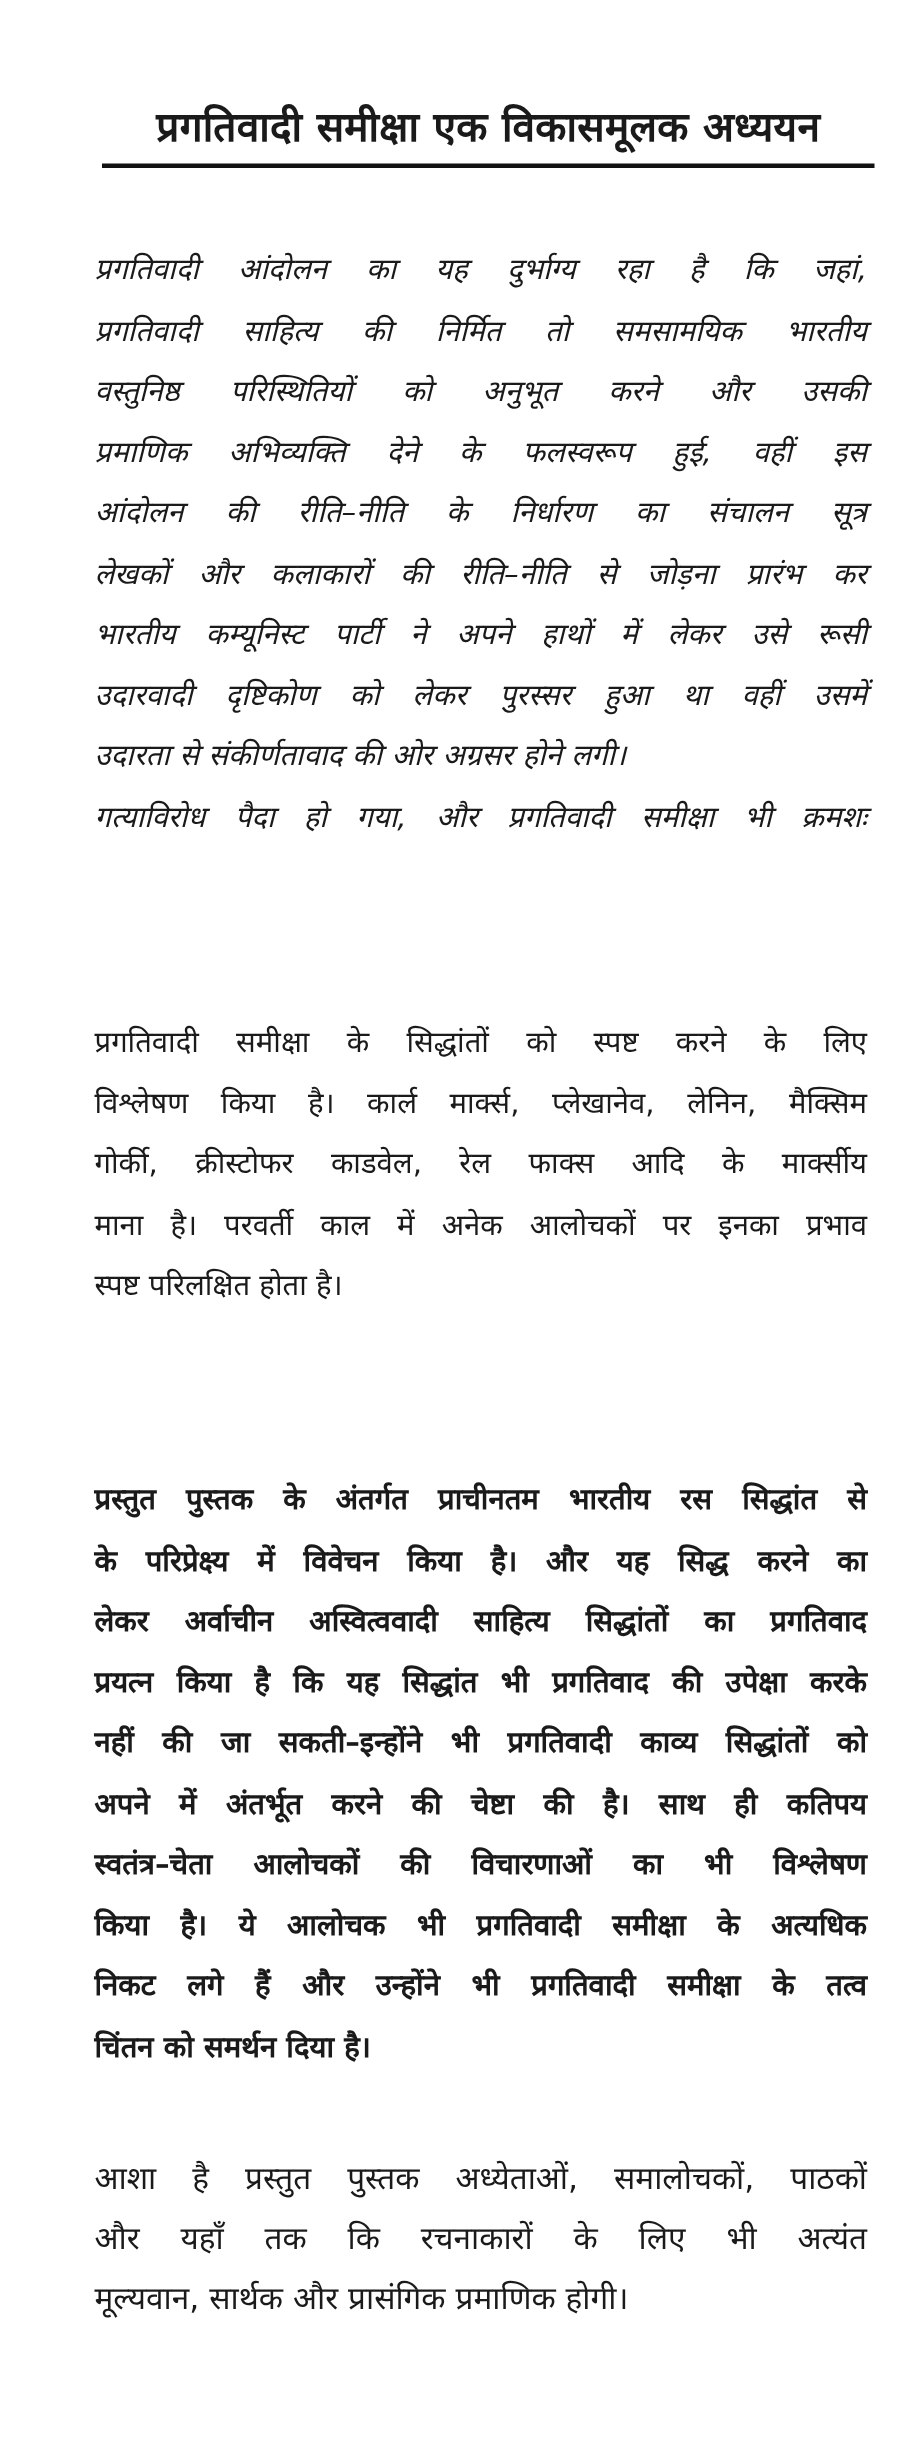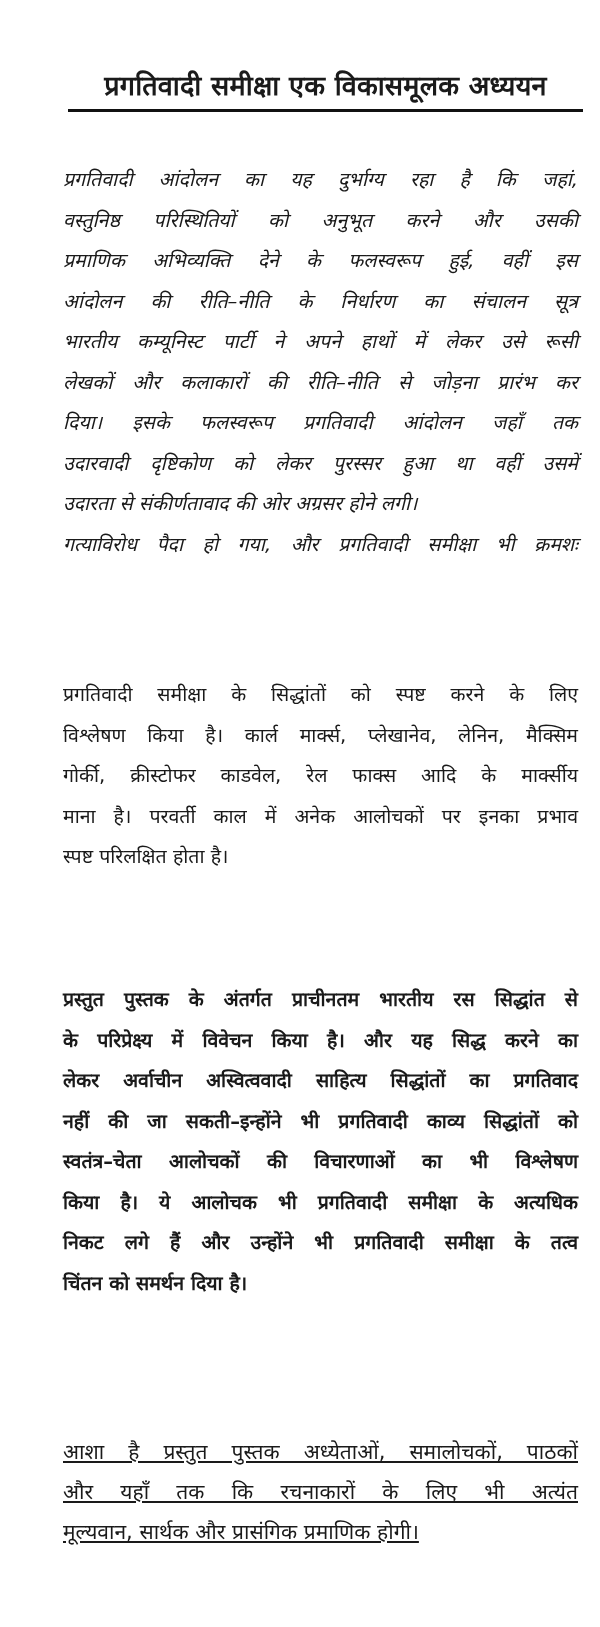--- a/index.html
+++ b/index.html
@@ -63,42 +63,42 @@
       height: 40.5px;
       overflow: visible;
     }
     .line.last {
       text-align-last: left;
     }
     .p1 { top: 160px; font-style: italic; }
     .p2 { top: 659px; margin-top: 16px; }
     .p3 { top: 980px; font-weight: bold; }
     .p4 { top: 1432px; }
-    .p4 .para { font-size: 21px; line-height: 40px; text-decoration: underline; }
+    .p4 .para { font-size: 21px; line-height: 40px; }
     .p4 .line { height: 40px; }
   </style>
 </head>
 <body>
 
 <div class="page">
 
   <div class="title-wrap">
     <div class="title">प्रगतिवादी समीक्षा एक विकासमूलक अध्ययन</div>
   </div>
   <div class="title-rule"></div>
 
   <div class="body p1">
     <p class="para">
       <span class="line">प्रगतिवादी आंदोलन का यह दुर्भाग्य रहा है कि जहां,</span>
+      <span class="line">प्रगतिवादी साहित्य की निर्मित तो समसामयिक भारतीय</span>
       <span class="line">वस्तुनिष्ठ परिस्थितियों को अनुभूत करने और उसकी</span>
       <span class="line">प्रमाणिक अभिव्यक्ति देने के फलस्वरूप हुई, वहीं इस</span>
       <span class="line">आंदोलन की रीति–नीति के निर्धारण का संचालन सूत्र</span>
+      <span class="line">लेखकों और कलाकारों की रीति–नीति से जोड़ना प्रारंभ कर</span>
       <span class="line">भारतीय कम्यूनिस्ट पार्टी ने अपने हाथों में लेकर उसे रूसी</span>
-      <span class="line">लेखकों और कलाकारों की रीति–नीति से जोड़ना प्रारंभ कर</span>
-      <span class="line">दिया। इसके फलस्वरूप प्रगतिवादी आंदोलन जहाँ तक</span>
       <span class="line">उदारवादी दृष्टिकोण को लेकर पुरस्सर हुआ था वहीं उसमें</span>
       <span class="line last">उदारता से संकीर्णतावाद की ओर अग्रसर होने लगी।</span>
       <span class="line">गत्याविरोध पैदा हो गया, और प्रगतिवादी समीक्षा भी क्रमशः</span>
     </p>
   </div>
 
   <div class="body p2">
     <p class="para">
       <span class="line">प्रगतिवादी समीक्षा के सिद्धांतों को स्पष्ट करने के लिए</span>
       <span class="line">विश्लेषण किया है। कार्ल मार्क्स, प्लेखानेव, लेनिन, मैक्सिम</span>
@@ -106,21 +106,23 @@
       <span class="line">माना है। परवर्ती काल में अनेक आलोचकों पर इनका प्रभाव</span>
       <span class="line last">स्पष्ट परिलक्षित होता है।</span>
     </p>
   </div>
 
   <div class="body p3">
     <p class="para">
       <span class="line">प्रस्तुत पुस्तक के अंतर्गत प्राचीनतम भारतीय रस सिद्धांत से</span>
       <span class="line">के परिप्रेक्ष्य में विवेचन किया है। और यह सिद्ध करने का</span>
       <span class="line">लेकर अर्वाचीन अस्वित्ववादी साहित्य सिद्धांतों का प्रगतिवाद</span>
+      <span class="line">प्रयत्न किया है कि यह सिद्धांत भी प्रगतिवाद की उपेक्षा करके</span>
       <span class="line">नहीं की जा सकती–इन्होंने भी प्रगतिवादी काव्य सिद्धांतों को</span>
+      <span class="line">अपने में अंतर्भूत करने की चेष्टा की है। साथ ही कतिपय</span>
       <span class="line">स्वतंत्र–चेता आलोचकों की विचारणाओं का भी विश्लेषण</span>
       <span class="line">किया है। ये आलोचक भी प्रगतिवादी समीक्षा के अत्यधिक</span>
       <span class="line">निकट लगे हैं और उन्होंने भी प्रगतिवादी समीक्षा के तत्व</span>
       <span class="line last">चिंतन को समर्थन दिया है।</span>
     </p>
   </div>
 
   <div class="body p4">
     <p class="para">
       <span class="line">आशा है प्रस्तुत पुस्तक अध्येताओं, समालोचकों, पाठकों</span>

